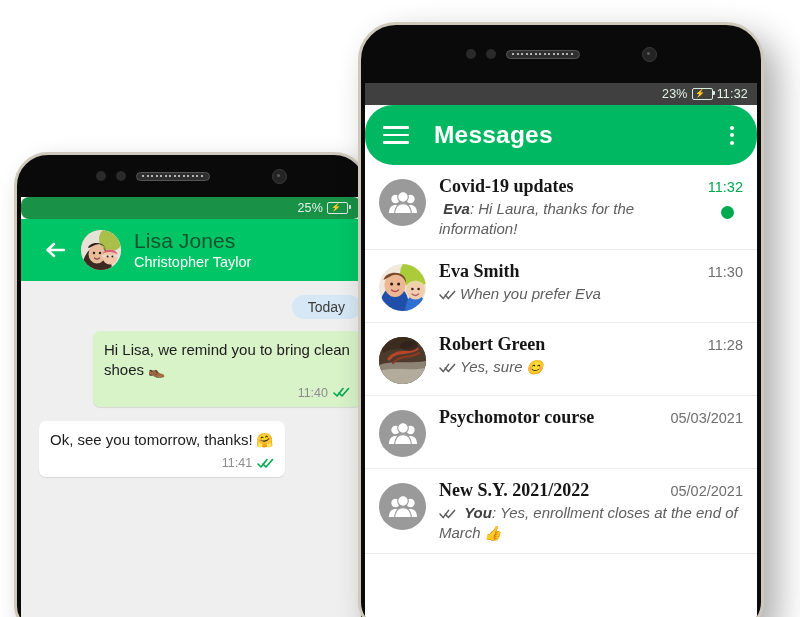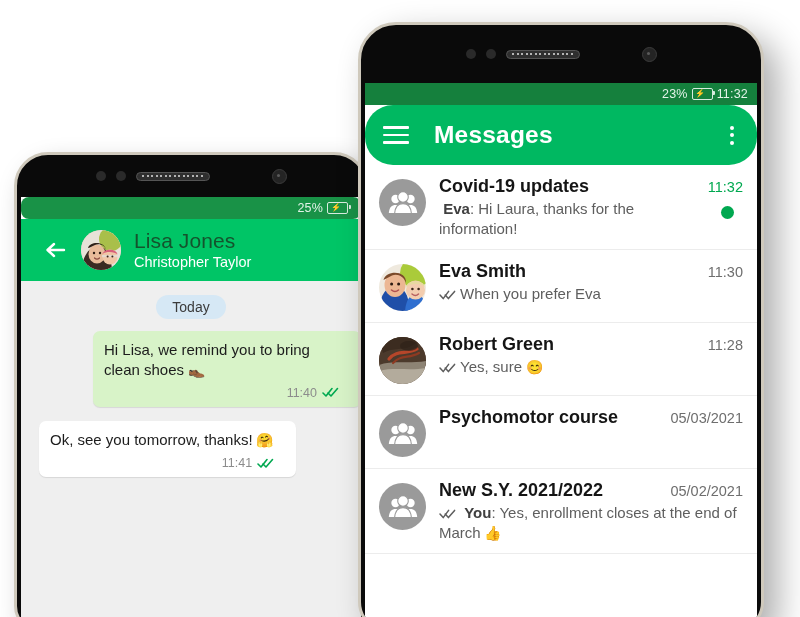--- a/index.html
+++ b/index.html
@@ -178,33 +178,33 @@
     font-weight: 400;
     margin-top: 3px;
   }
 
   .chat-body {
     position: absolute;
     top: 84px; left: 0; right: 0; bottom: 0;
     background: #efefef;
     padding: 10px 0 0 0;
   }
-  .daychip-wrap { display: flex; justify-content: center; margin: 4px 0 12px; }
+  .daychip-wrap { display: flex; justify-content: flex-end; margin: 4px 0 12px; }
   .daychip {
     background: #d6e8f5;
     color: #3b3b3b;
     font-size: 14px;
     padding: 4px 16px;
     border-radius: 12px;
   }
   .bubble {
     position: relative;
     max-width: 295px;
     border-radius: 7px;
-    padding: 9px 22px 6px 11px;
+    padding: 9px 11px 6px 11px;
     font-size: 15px;
     color: #1c1c1c;
     line-height: 1.32;
     box-shadow: 0 1px 1px rgba(0,0,0,0.10);
   }
   .bubble.out {
     background: #d8f3c8;
     margin: 0 0 0 72px;
   }
   .bubble.in {
@@ -217,21 +217,21 @@
     align-items: center;
     justify-content: flex-end;
     gap: 5px;
     margin-top: 5px;
     font-size: 12.5px;
     color: #8c8c8c;
   }
   .ticks { display: inline-block; line-height: 0; }
 
   
-  #phone-right .statusbar { background: #15803d; }
+  #phone-right .statusbar { background: #404040; }
   .list-appbar {
     background: #00b861;
     height: 60px;
     display: flex;
     align-items: center;
     padding: 0 14px;
     border-radius: 28px;
   }
   .hamburger {
     width: 26px;
@@ -283,35 +283,37 @@
     justify-content: space-between;
     gap: 8px;
   }
   .msg-name {
     font-size: 18px;
     font-weight: 700;
     color: #151515;
     white-space: nowrap;
     overflow: hidden;
     text-overflow: ellipsis;
+    font-family: Liberation Serif, serif;
   }
   .msg-time { font-size: 14.5px; color: #6e6e6e; flex: 0 0 auto; }
   .msg-time.unread { color: #00a850; }
   .msg-bottom {
     display: flex;
     align-items: flex-start;
     justify-content: space-between;
     gap: 8px;
     margin-top: 2px;
   }
   .msg-preview {
     font-size: 15px;
     color: #5e5e5e;
     line-height: 1.3;
     flex: 1 1 auto;
+    font-style: italic;
   }
   .msg-preview .who { color: #404040; font-weight: 700; }
   .msg-preview .ticks { margin-right: 4px; vertical-align: -1px; }
   .unread-dot {
     width: 13px; height: 13px;
     border-radius: 50%;
     background: #00a850;
     flex: 0 0 auto;
     margin-top: 7px;
     margin-right: 9px;

